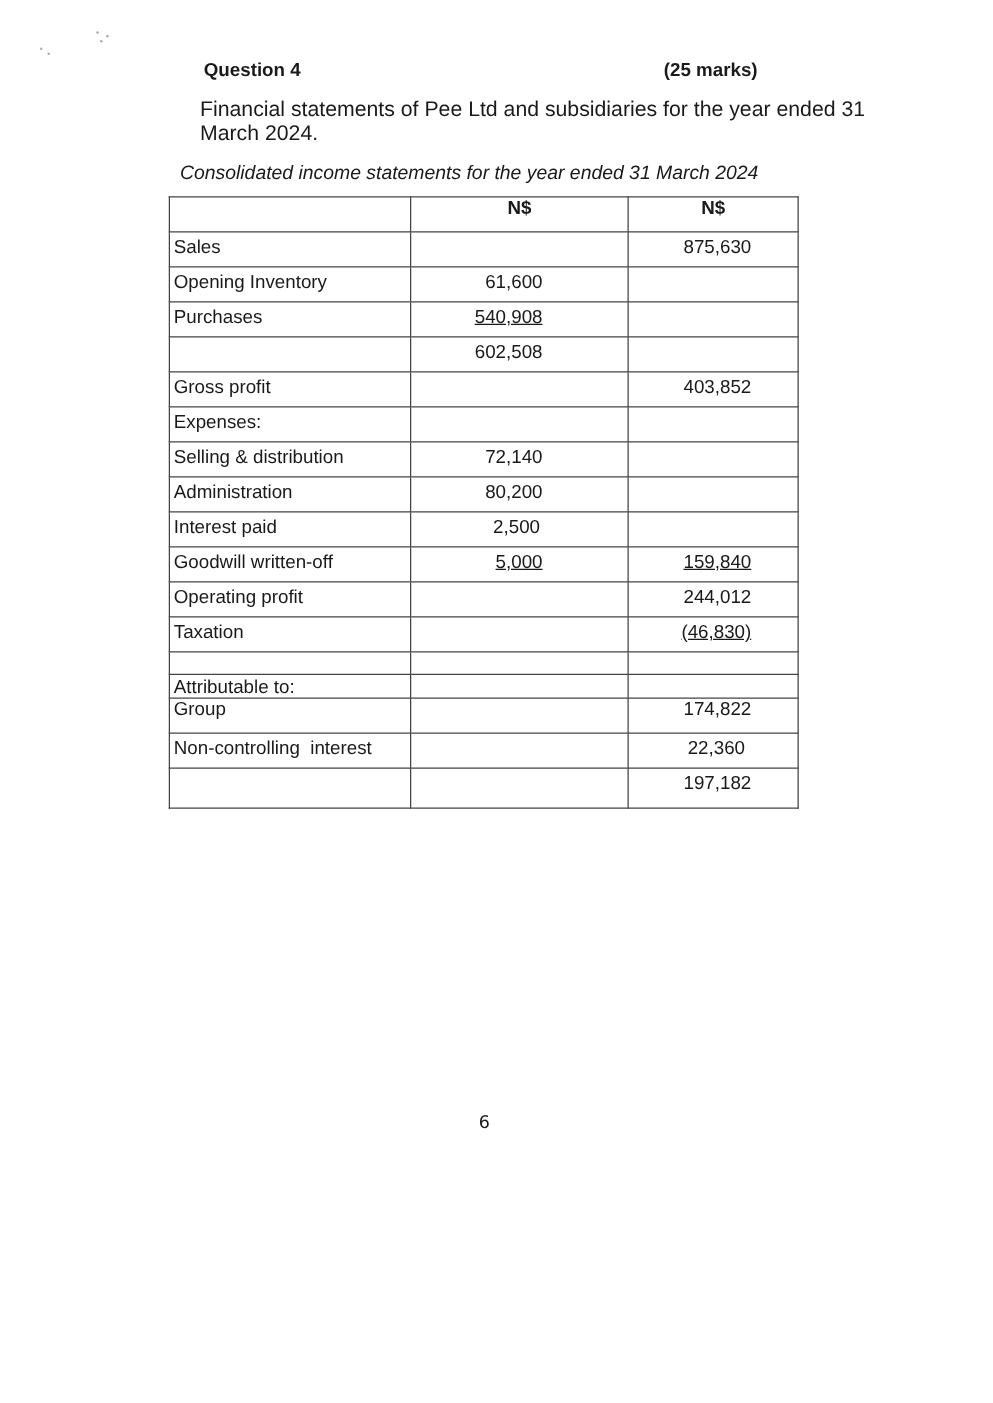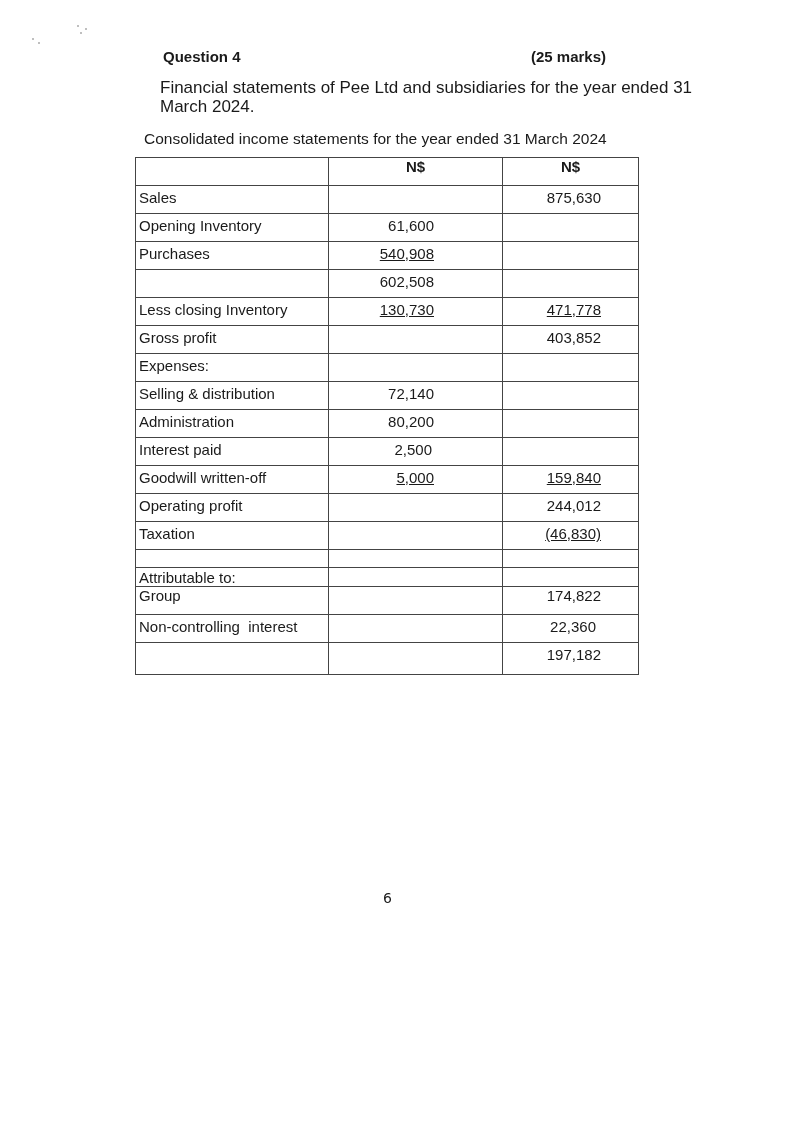--- a/index.html
+++ b/index.html
@@ -1,21 +1,21 @@
 <!DOCTYPE html>
 <html><head>
 <meta charset="utf-8">
 <style>
   html, body { margin: 0; padding: 0; background: #ffffff; }
   body { width: 794px; height: 1122px; position: relative; overflow: hidden;
          font-family: "Liberation Sans", sans-serif; color: #1a1a1a; }
   .q-title { position: absolute; left: 141px; top: 48px; font-size: 15px; font-weight: bold; margin-left: 22px; }
   .q-marks { position: absolute; left: 531px; top: 48px; font-size: 15px; font-weight: bold; }
   .intro { position: absolute; left: 160px; top: 78px; width: 560px; font-size: 17px; line-height: 19px; }
-  .subtitle { position: absolute; left: 144px; top: 130px; font-size: 15.5px; }
+  .subtitle { position: absolute; left: 144px; top: 130px; font-size: 15.5px; font-style: italic; }
   table.stmt { position: absolute; left: 135px; top: 157px; border-collapse: collapse;
                font-size: 15px; }
   table.stmt td { border: 1px solid #444; padding: 0; height: 27px; vertical-align: top; }
   td.c1 { width: 189px; padding-left: 3px !important; }
   td.c2 { width: 173px; }
   td.c3 { width: 135px; }
   td.num { text-align: right; }
   .v2 { display: inline-block; margin-right: 68px; margin-top: 3px; }
   .v3 { display: inline-block; margin-right: 37px; margin-top: 3px; }
   .lbl { display: inline-block; margin-top: 3px; }
@@ -67,25 +67,20 @@
     </tr>
     <tr>
       <td class="c1"><span class="lbl">Purchases</span></td>
       <td class="c2 num"><span class="v2 ul">540,908</span></td>
       <td class="c3 num"><span class="v3"></span></td>
     </tr>
     <tr>
       <td class="c1"><span class="lbl"></span></td>
       <td class="c2 num"><span class="v2">602,508</span></td>
       <td class="c3 num"><span class="v3"></span></td>
-    </tr>
-    <tr>
-      <td class="c1"><span class="lbl">Less closing Inventory</span></td>
-      <td class="c2 num"><span class="v2 ul">130,730</span></td>
-      <td class="c3 num"><span class="v3 ul">471,778</span></td>
     </tr>
     <tr>
       <td class="c1"><span class="lbl">Gross profit</span></td>
       <td class="c2 num"><span class="v2"></span></td>
       <td class="c3 num"><span class="v3">403,852</span></td>
     </tr>
     <tr>
       <td class="c1"><span class="lbl">Expenses:</span></td>
       <td class="c2 num"><span class="v2"></span></td>
       <td class="c3 num"><span class="v3"></span></td>

